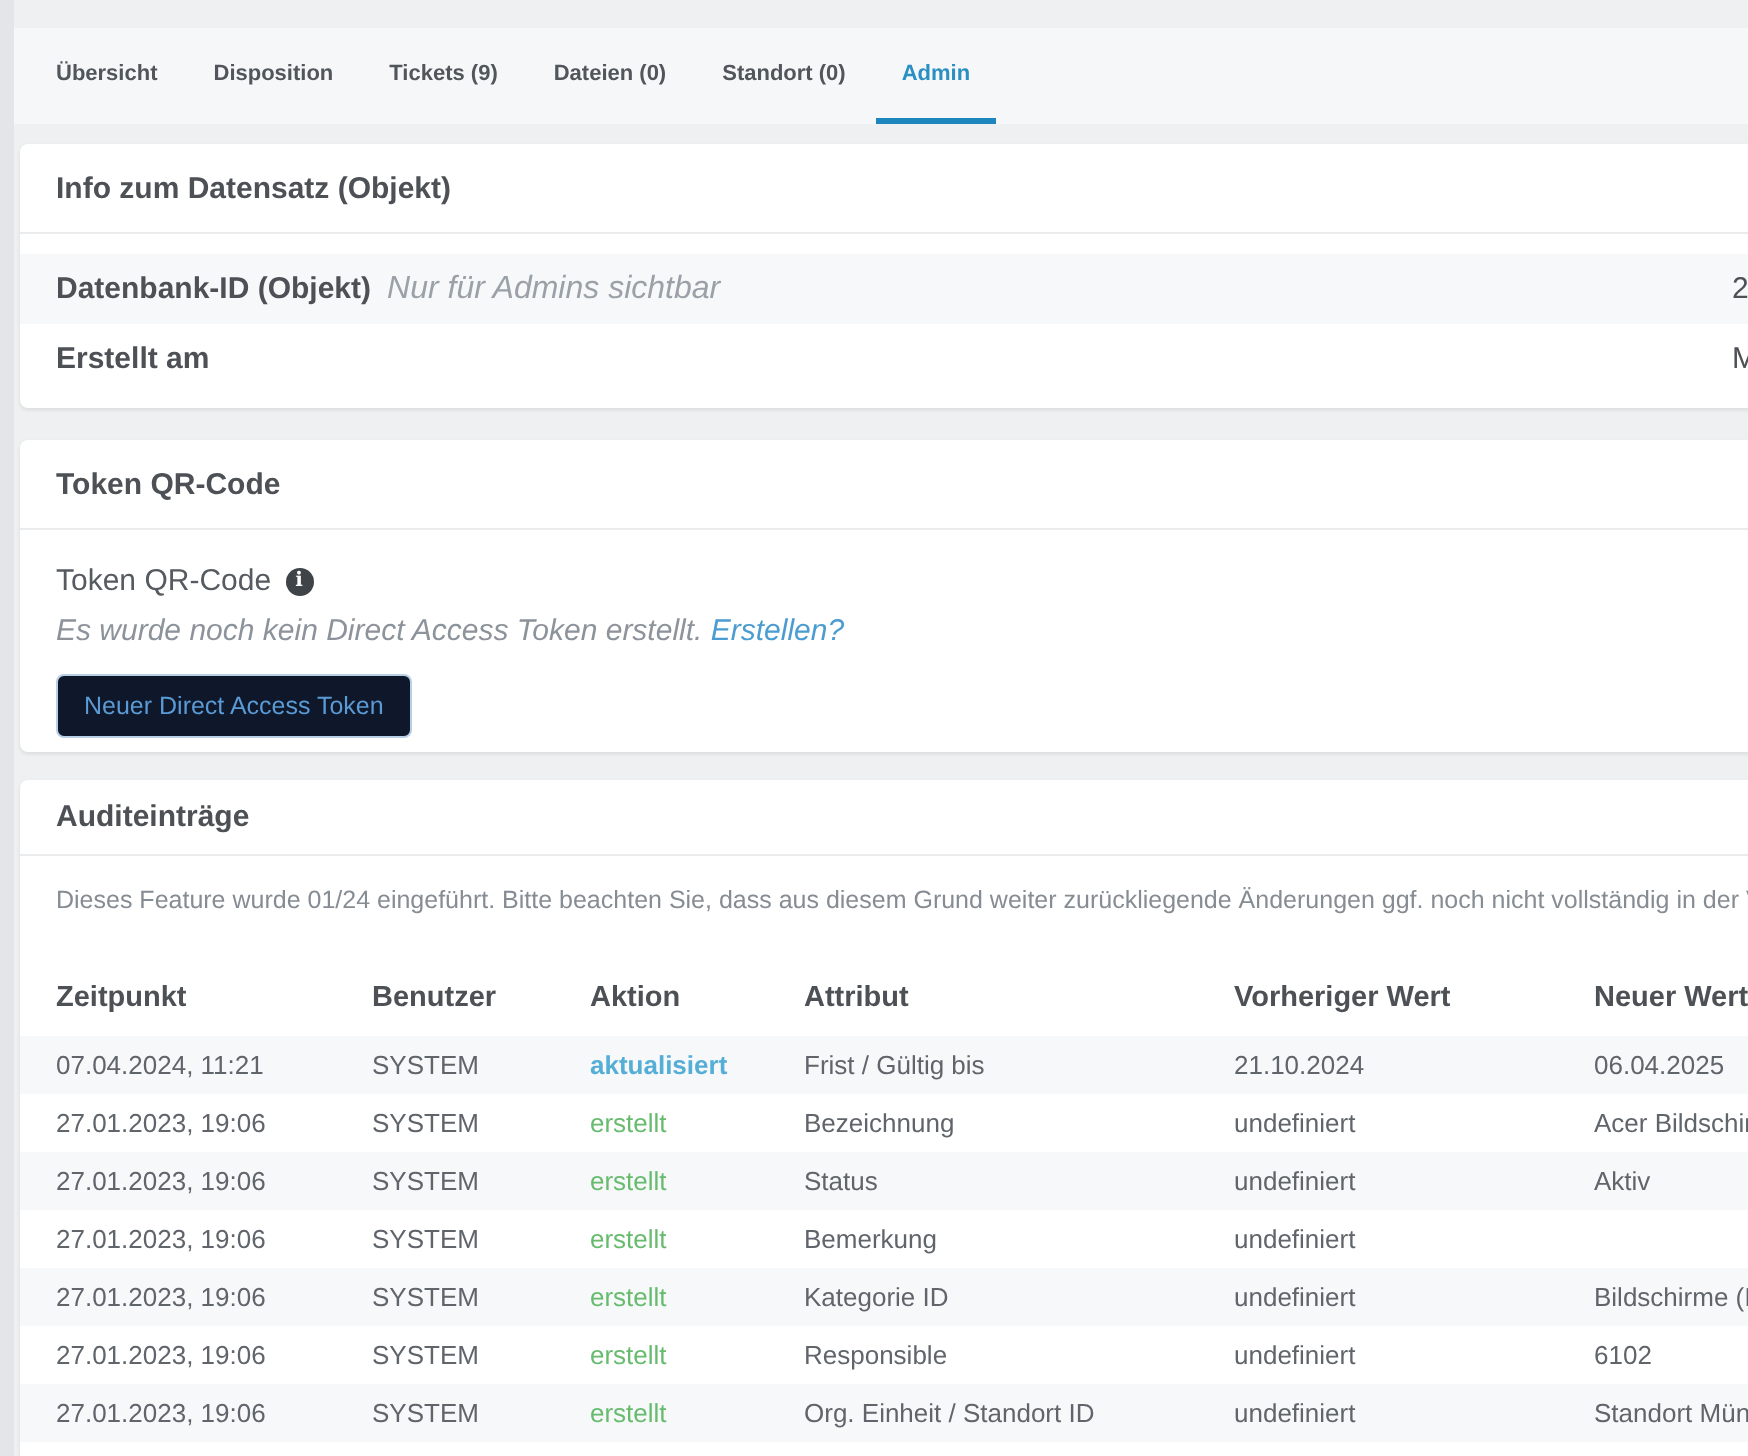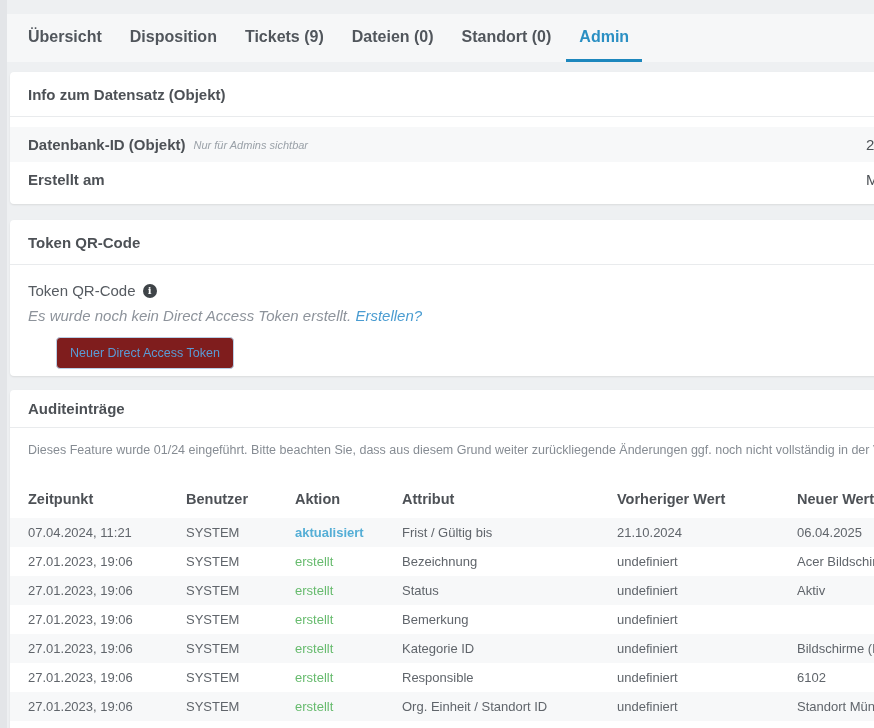--- a/index.html
+++ b/index.html
@@ -18,21 +18,21 @@
   
   .tabbar {
     position:absolute; left:7px; top:14px; width:1393px; height:48px;
     background:#f6f7f8;
     display:flex; align-items:stretch;
     padding-left:8px;
   }
   .tab {
     display:flex; align-items:center;
     padding:0 13px; margin-right:2px;
-    font-size:16px; font-weight:600; color:#51565c;
+    font-size:11px; font-weight:600; color:#51565c;
     border-bottom:3px solid transparent;
     cursor:pointer; white-space:nowrap;
   }
   .tab.active { color:#2a8fc3; border-bottom-color:#1d87bd; }
   
   .card {
     position:absolute; left:10px; width:1390px;
     background:#ffffff; border-radius:4px;
     box-shadow:0 1px 2px rgba(0,0,0,0.09);
   }
@@ -45,42 +45,41 @@
   
   #card-info { top:72px; height:132px; overflow:hidden; }
   .info-rows { margin-top:10px; }
   .info-row {
     position:relative; height:35px;
     display:flex; align-items:center; padding-left:18px;
     font-size:15px;
   }
   .info-row.striped { background:#f7f8f9; }
   .info-label { font-weight:700; color:#4d5156; }
-  .info-note { font-style:italic; font-size:11px; color:#9aa1a8; margin-left:8px; }
+  .info-note { font-style:italic; font-size:16px; color:#9aa1a8; margin-left:8px; }
   .info-value { position:absolute; left:856px; font-size:15px; color:#4d5156; white-space:nowrap; }
   
   #card-token { top:220px; height:156px; overflow:hidden; }
   .token-body { padding:17px 18px 0 18px; }
   .token-label-line { display:flex; align-items:center; font-size:15px; color:#565b61; }
   .info-icon {
     display:inline-flex; align-items:center; justify-content:center;
     width:14px; height:14px; margin-left:7px;
     border-radius:50%; background:#3f4448; color:#fff;
     font-size:10px; font-weight:700; font-style:normal;
     font-family:"DejaVu Serif", serif;
   }
   .token-message { margin-top:8px; font-size:15px; font-style:italic; color:#8d939b; }
   .token-message a { color:#4a9cd1; text-decoration:none; cursor:pointer; }
   .token-button {
     margin-top:13px; display:inline-block;
-    background:#7f1d1d; border:1px solid #b9cfe6; border-radius:4px;
+    background:#0f172a; border:1px solid #b9cfe6; border-radius:4px;
     color:#5a9bd5; font-size:12.5px;
     padding:8px 13px; cursor:pointer;
     font-family:"Liberation Sans", sans-serif;
-    margin-left:28px;
   }
   
   #card-audit { top:390px; height:350px; overflow:hidden; }
   #card-audit .card-header { height:38px; }
   .audit-notice {
     padding:15px 18px 0 18px;
     font-size:12.5px; color:#868c93; white-space:nowrap;
   }
   .audit-table { margin-top:22px; }
   .audit-grid-row {

